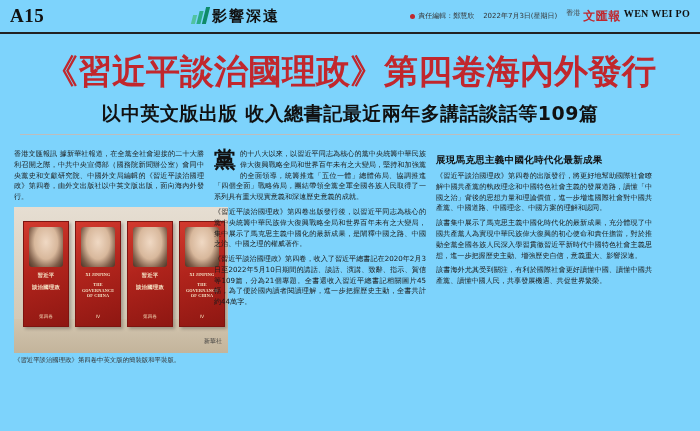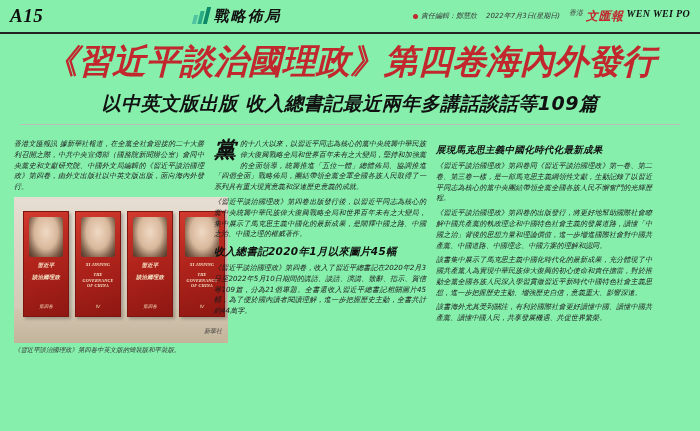--- a/index.html
+++ b/index.html
@@ -11,22 +11,21 @@
     width: 700px;
     height: 431px;
     overflow: hidden;
     font-family: "DejaVu Sans", sans-serif;
     color: #1a1a1a;
   }
   .page {
     position: relative;
     width: 700px;
     height: 431px;
-    background: #86efac;
-    font-style: italic;
+    background: #7dd3fc;
   }
 
   
   .masthead {
     position: relative;
     height: 34px;
     border-bottom: 2px solid #222;
     display: flex;
     align-items: center;
     padding: 0 10px;
@@ -113,21 +112,21 @@
     color: #111;
     letter-spacing: 0.3px;
   }
   .brand-prefix {
     font-size: 7px;
     color: #444;
   }
 
   
   .headline-wrap {
-    padding: 8px 0 6px;
+    padding: 18px 0 6px;
     text-align: center;
   }
   .headline {
     font-family: "DejaVu Sans", sans-serif;
     font-size: 34px;
     font-weight: 700;
     letter-spacing: 0px;
     color: #c1272d;
     line-height: 1.15;
     white-space: nowrap;
@@ -281,21 +280,21 @@
   <div class="masthead">
     <div class="page-no">A15</div>
 
     <div class="masthead-center">
       <div class="section-flag">
         <span class="flag-bars">
             <i></i>
             <i></i>
             <i></i>
           </span>
-        <span class="section-title">戰略佈局</span>
+        <span class="section-title">影響深遠</span>
       </div>
     </div>
 
     <div class="masthead-right">
       <span class="editor-line">
         <span class="red-dot"></span>
         <span>責任編輯：鄭慧欣</span>
       </span>
       <span class="issue-date">2022年7月3日(星期日)</span>
       <span class="paper-brand">
@@ -355,27 +354,25 @@
 
       <div class="caption">《習近平談治國理政》第四卷中英文版的簡裝版和平裝版。</div>
     </div>
 
     <div class="col col-mid">
       <div class="dropcap-para">
         <span class="dropcap">黨</span>
         <p class="para">的十八大以來，以習近平同志為核心的黨中央統籌中華民族偉大復興戰略全局和世界百年未有之大變局，堅持和加強黨的全面領導，統籌推進「五位一體」總體佈局、協調推進「四個全面」戰略佈局，團結帶領全黨全軍全國各族人民取得了一系列具有重大現實意義和深遠歷史意義的成就。</p>
       </div>
       <p class="para">《習近平談治國理政》第四卷出版發行後，以習近平同志為核心的黨中央統籌中華民族偉大復興戰略全局和世界百年未有之大變局，集中展示了馬克思主義中國化的最新成果，是闡釋中國之路、中國之治、中國之理的權威著作。</p>
-      <div class="sub-title">收入總書記2020年1月以來圖片45幅</div>
       <p class="para">《習近平談治國理政》第四卷，收入了習近平總書記在2020年2月3日至2022年5月10日期間的講話、談話、演講、致辭、指示、賀信等109篇，分為21個專題。全書還收入習近平總書記相關圖片45幅，為了便於國內讀者閱讀理解，進一步把握歷史主動，全書共計約44萬字。</p>
     </div>
 
     <div class="col col-right">
       <div class="sub-title small">展現馬克思主義中國化時代化最新成果</div>
-      <p class="para">《習近平談治國理政》第四卷同《習近平談治國理政》第一卷、第二卷、第三卷一樣，是一部馬克思主義綱領性文獻，生動記錄了以習近平同志為核心的黨中央團結帶領全黨全國各族人民不懈奮鬥的光輝歷程。</p>
       <p class="para">《習近平談治國理政》第四卷的出版發行，將更好地幫助國際社會瞭解中國共產黨的執政理念和中國特色社會主義的發展道路，讀懂「中國之治」背後的思想力量和理論價值，進一步增進國際社會對中國共產黨、中國道路、中國理念、中國方案的理解和認同。</p>
       <p class="para">該書集中展示了馬克思主義中國化時代化的最新成果，充分體現了中國共產黨人為實現中華民族偉大復興的初心使命和責任擔當，對於推動全黨全國各族人民深入學習貫徹習近平新時代中國特色社會主義思想，進一步把握歷史主動、增強歷史自信，意義重大、影響深遠。</p>
       <p class="para">該書海外尤其受到關注，有利於國際社會更好讀懂中國、讀懂中國共產黨、讀懂中國人民，共享發展機遇、共促世界繁榮。</p>
     </div>
 
   </div>
 
   <div class="footer-space"></div>
 </div>
 

